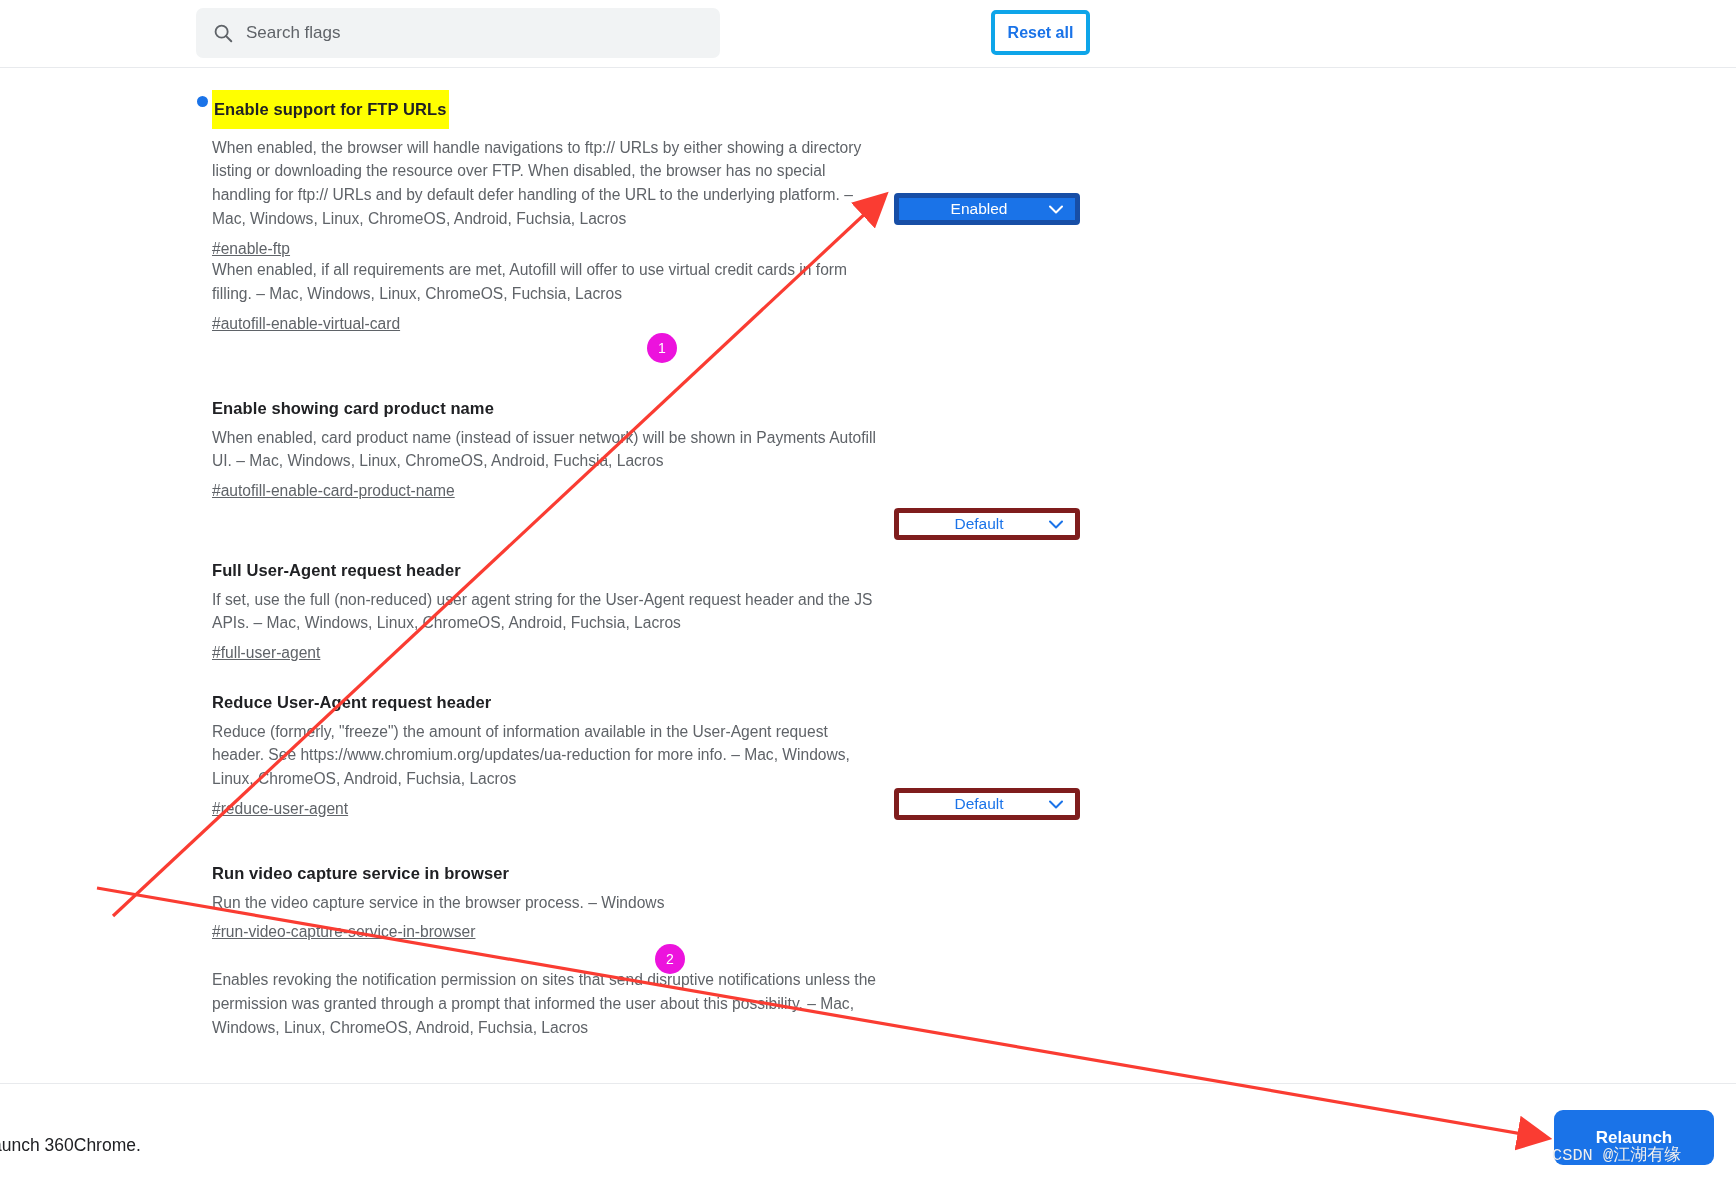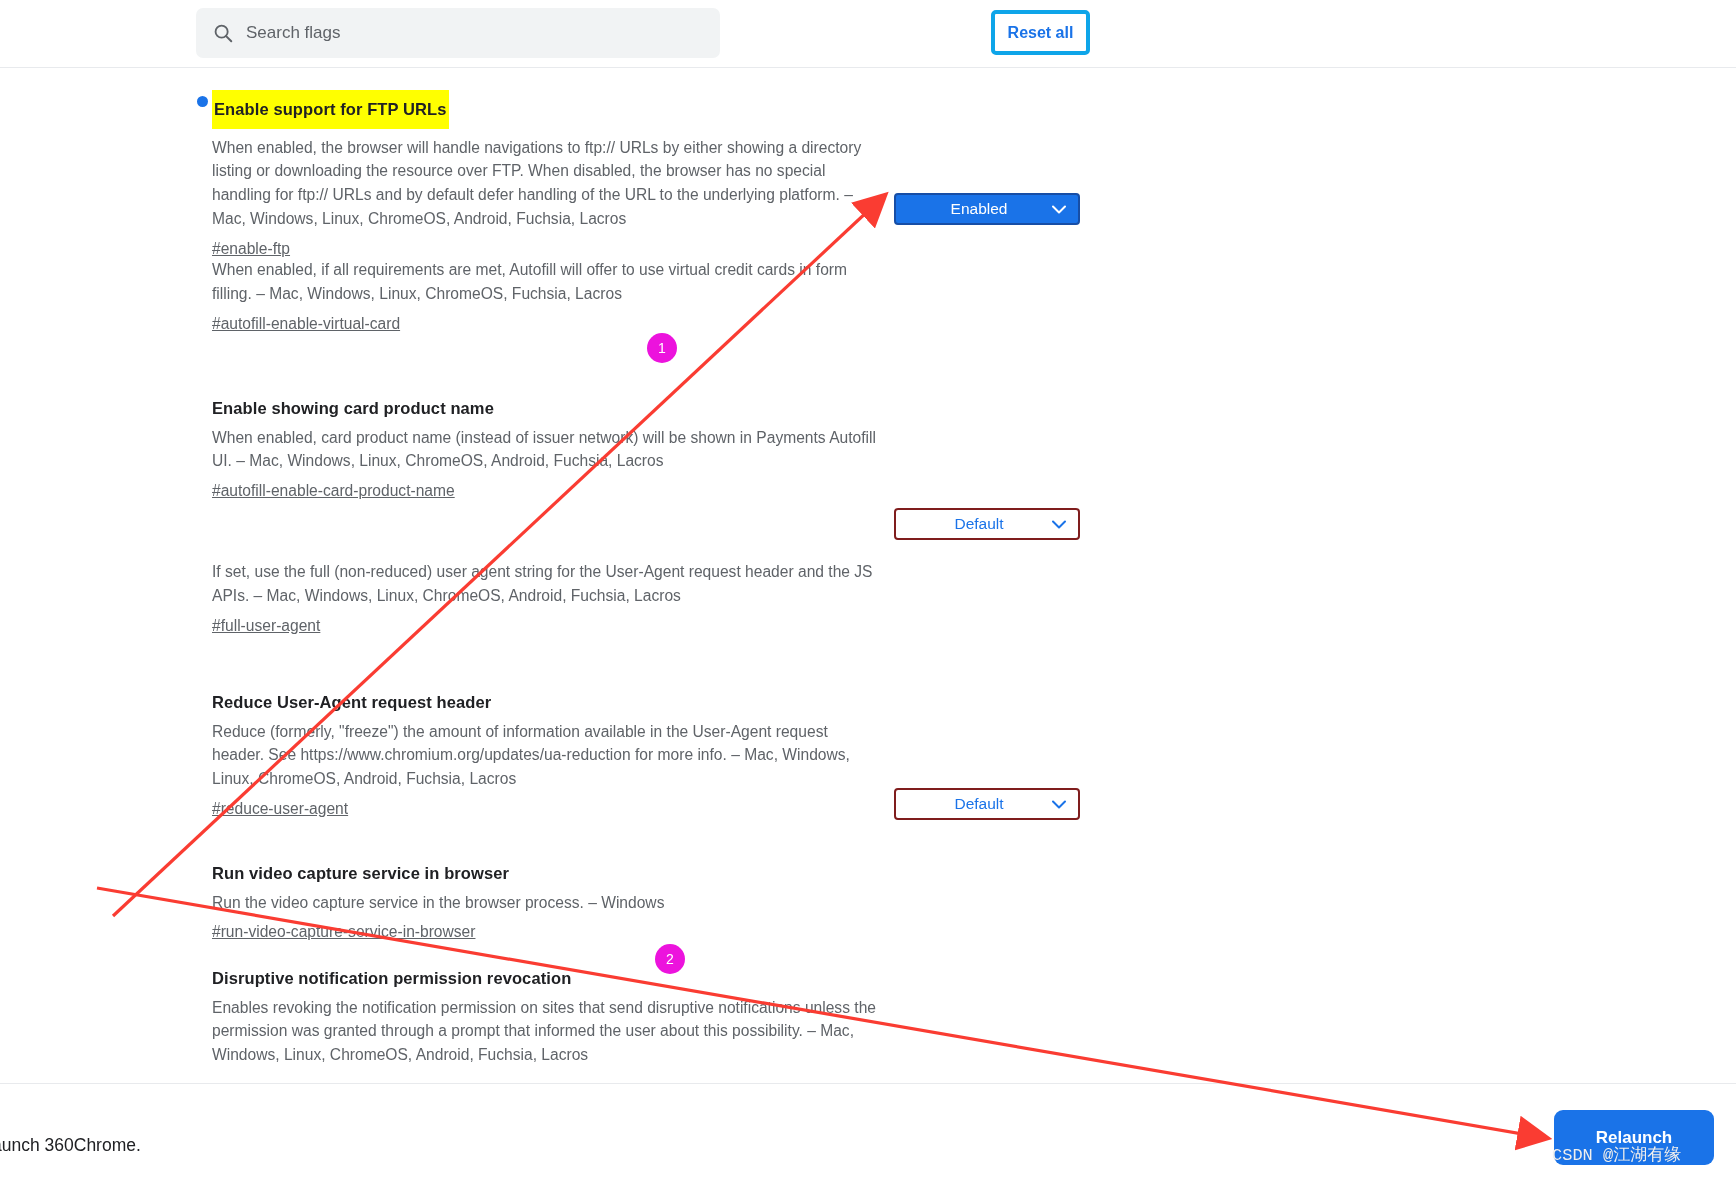--- a/index.html
+++ b/index.html
@@ -111,21 +111,21 @@
     text-decoration: underline;
     line-height: 1.5;
     display: inline-block;
     cursor: pointer;
   }
   .flag-select {
     position: absolute;
     left: 894px;
     width: 186px; height: 32px;
     background: #ffffff;
-    border: 2px solid #7f1d1d;
+    border: 5px solid #7f1d1d;
     border-radius: 4px;
     color: #1a73e8;
     font-family: "Liberation Sans", sans-serif;
     font-size: 15.5px;
     text-align: center;
     cursor: pointer;
     display: flex;
     align-items: center;
     justify-content: center;
     position: absolute;
@@ -245,31 +245,30 @@
         <div class="flag-select" style="top: 390px;">
           <span class="sel-label">Default</span>
           <span class="chev">
             <svg width="14" height="9" viewBox="0 0 14 9">
               <polyline points="1,1.5 7,7.5 13,1.5" fill="none" stroke="#1a73e8" stroke-width="2" stroke-linecap="round" stroke-linejoin="round"></polyline>
             </svg>
           </span>
         </div>
       </div>
       <div class="flag-row" style="top: 492px;">
-        <div class="flag-text"><div class="flag-desc">If set, use the full (non-reduced) user agent string for the User-Agent request header and the JS APIs. – Mac, Windows, Linux, ChromeOS, Android, Fuchsia, Lacros</div><div class="flag-anchor">#full-user-agent</div></div>
+        <div class="flag-text"><div style="position: relative;"><div class="flag-title">Full User-Agent request header</div></div><div class="flag-desc">If set, use the full (non-reduced) user agent string for the User-Agent request header and the JS APIs. – Mac, Windows, Linux, ChromeOS, Android, Fuchsia, Lacros</div><div class="flag-anchor">#full-user-agent</div></div>
       </div>
       <div class="flag-row" style="top: 624px;">
         <div class="flag-text"><div style="position: relative;"><div class="flag-title">Reduce User-Agent request header</div></div><div class="flag-desc">Reduce (formerly, "freeze") the amount of information available in the User-Agent request header. See https://www.chromium.org/updates/ua-reduction for more info. – Mac, Windows, Linux, ChromeOS, Android, Fuchsia, Lacros</div><div class="flag-anchor">#reduce-user-agent</div></div>
       </div>
       <div class="flag-row" style="top: 795px;">
         <div class="flag-text"><div style="position: relative;"><div class="flag-title">Run video capture service in browser</div></div><div class="flag-desc">Run the video capture service in the browser process. – Windows</div><div class="flag-anchor">#run-video-capture-service-in-browser</div></div>
       </div>
       <div class="flag-row" style="top: 900px;">
         <div class="flag-text">
-          <div style="position: relative;"><div class="flag-title">Disruptive notification permission revocation</div></div>
           <div class="flag-desc">Enables revoking the notification permission on sites that send disruptive notifications unless the permission was granted through a prompt that informed the user about this possibility. – Mac, Windows, Linux, ChromeOS, Android, Fuchsia, Lacros</div>
         </div>
       </div>
     </div>
 
   <div class="footer"></div>
   <div class="footer-text">aunch 360Chrome.</div>
   <button class="relaunch-btn">
     <span>Relaunch</span>
   </button>

